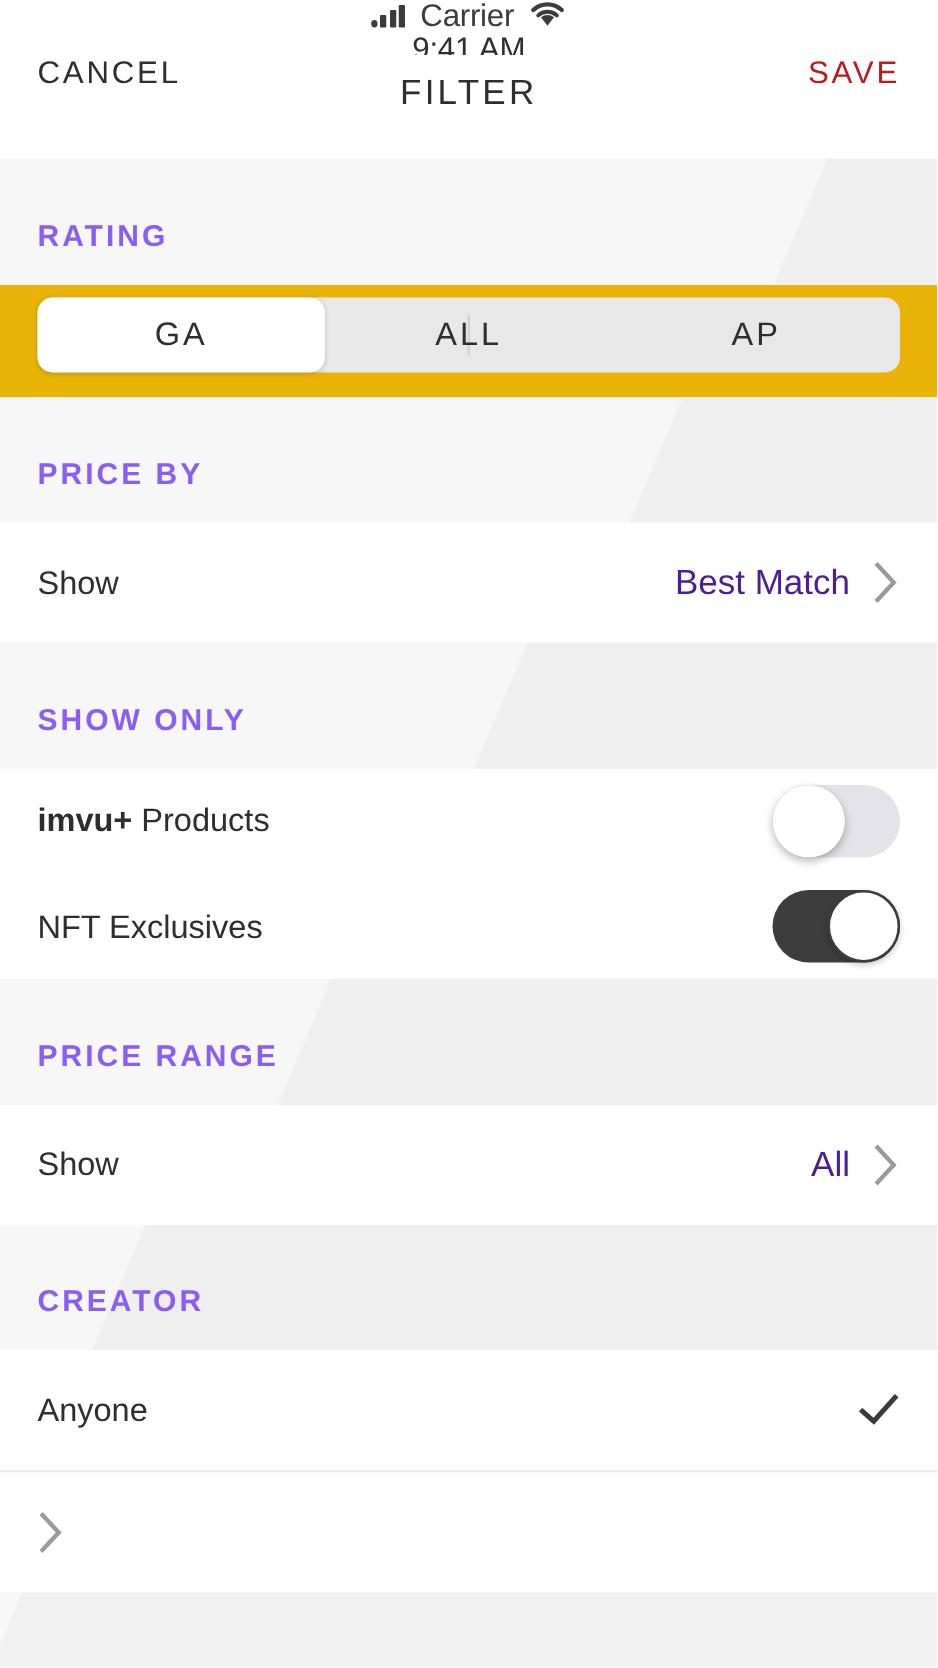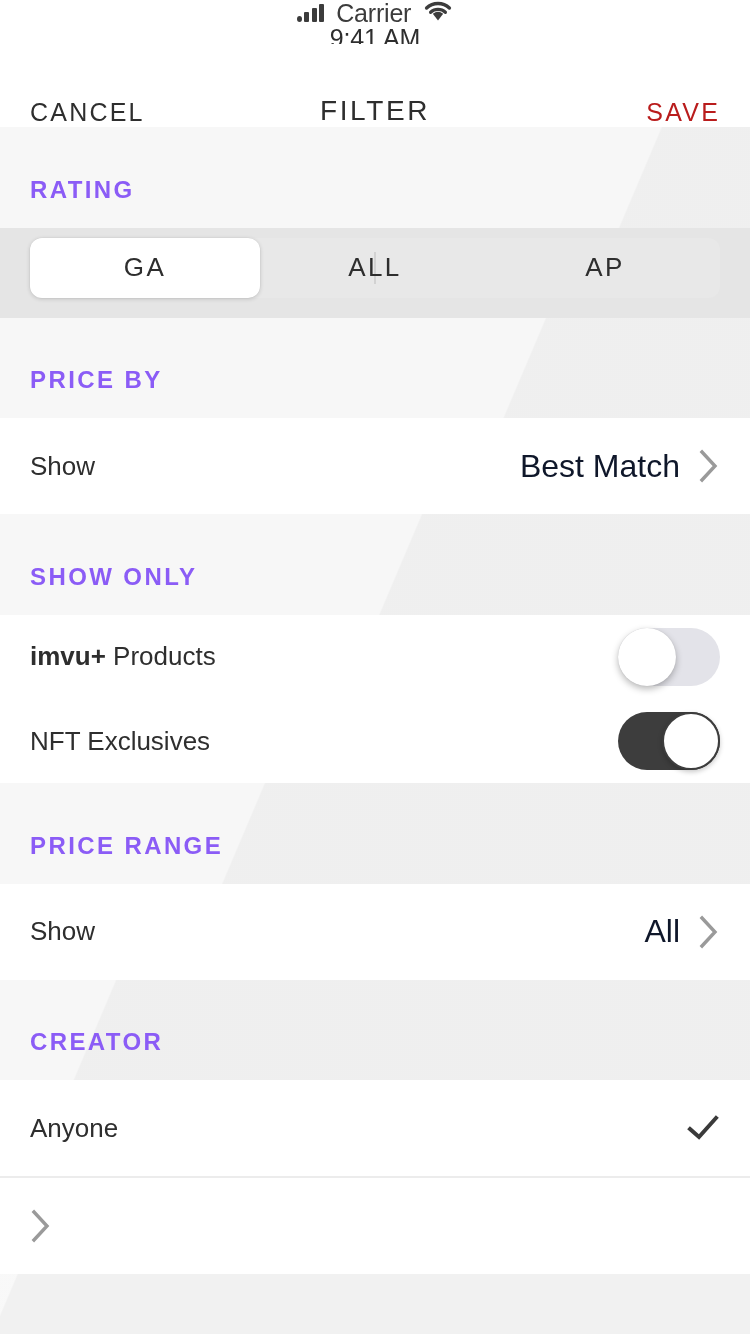--- a/index.html
+++ b/index.html
@@ -103,21 +103,21 @@
     background: #3c3c3c;
     border-radius: 2.5px;
   }
 
   
   .nav-bar {
     position: relative;
     height: 83px;
     background: #ffffff;
     display: flex;
-    align-items: flex-end;
+    align-items: flex-start;
     padding: 0 30px;
   }
   .nav-cancel {
     flex: 1 1 0;
     text-align: left;
     font-size: 25px;
     letter-spacing: 2.2px;
     color: #2e2e2e;
     font-weight: 400;
     cursor: pointer;
@@ -181,21 +181,21 @@
   }
   
   .sh-d1::after  { background: linear-gradient(113deg, rgba(0,0,0,0) 0%, rgba(0,0,0,0) 82%, rgba(0,0,0,0.030) 82.2%, rgba(0,0,0,0.030) 100%); }
   .sh-d2::after  { background: linear-gradient(113deg, rgba(0,0,0,0) 0%, rgba(0,0,0,0) 68%, rgba(0,0,0,0.030) 68.2%, rgba(0,0,0,0.030) 100%); }
   .sh-d3::after  { background: linear-gradient(113deg, rgba(0,0,0,0) 0%, rgba(0,0,0,0) 53%, rgba(0,0,0,0.030) 53.2%, rgba(0,0,0,0.030) 100%); }
   .sh-d4::after  { background: linear-gradient(113deg, rgba(0,0,0,0) 0%, rgba(0,0,0,0) 34%, rgba(0,0,0,0.030) 34.2%, rgba(0,0,0,0.030) 100%); }
   .sh-d5::after  { background: linear-gradient(113deg, rgba(0,0,0,0) 0%, rgba(0,0,0,0) 16%, rgba(0,0,0,0.030) 16.2%, rgba(0,0,0,0.030) 100%); }
 
   
   .seg-wrap {
-    background: #e5e5e5;
+    background: #eab308;
     padding: 10px 30px 20px 30px;
   }
   .segmented {
     position: relative;
     display: flex;
     height: 60px;
     background: #e8e8e8;
     border-radius: 12px;
     overflow: visible;
   }
@@ -238,22 +238,22 @@
   }
   .row-tall { height: 88px; }
   .row-label {
     font-size: 26px;
     color: #2e2e2e;
     font-weight: 400;
     flex: 1 1 auto;
   }
   .row-label b { font-weight: 700; }
   .row-value {
-    font-size: 32px;
-    color: #0f172a;
+    font-size: 28px;
+    color: #4c1d95;
     margin-right: 18px;
     font-weight: 400;
   }
   .chevron {
     width: 22px;
     height: 34px;
     flex: 0 0 auto;
     display: block;
   }
   .check {

